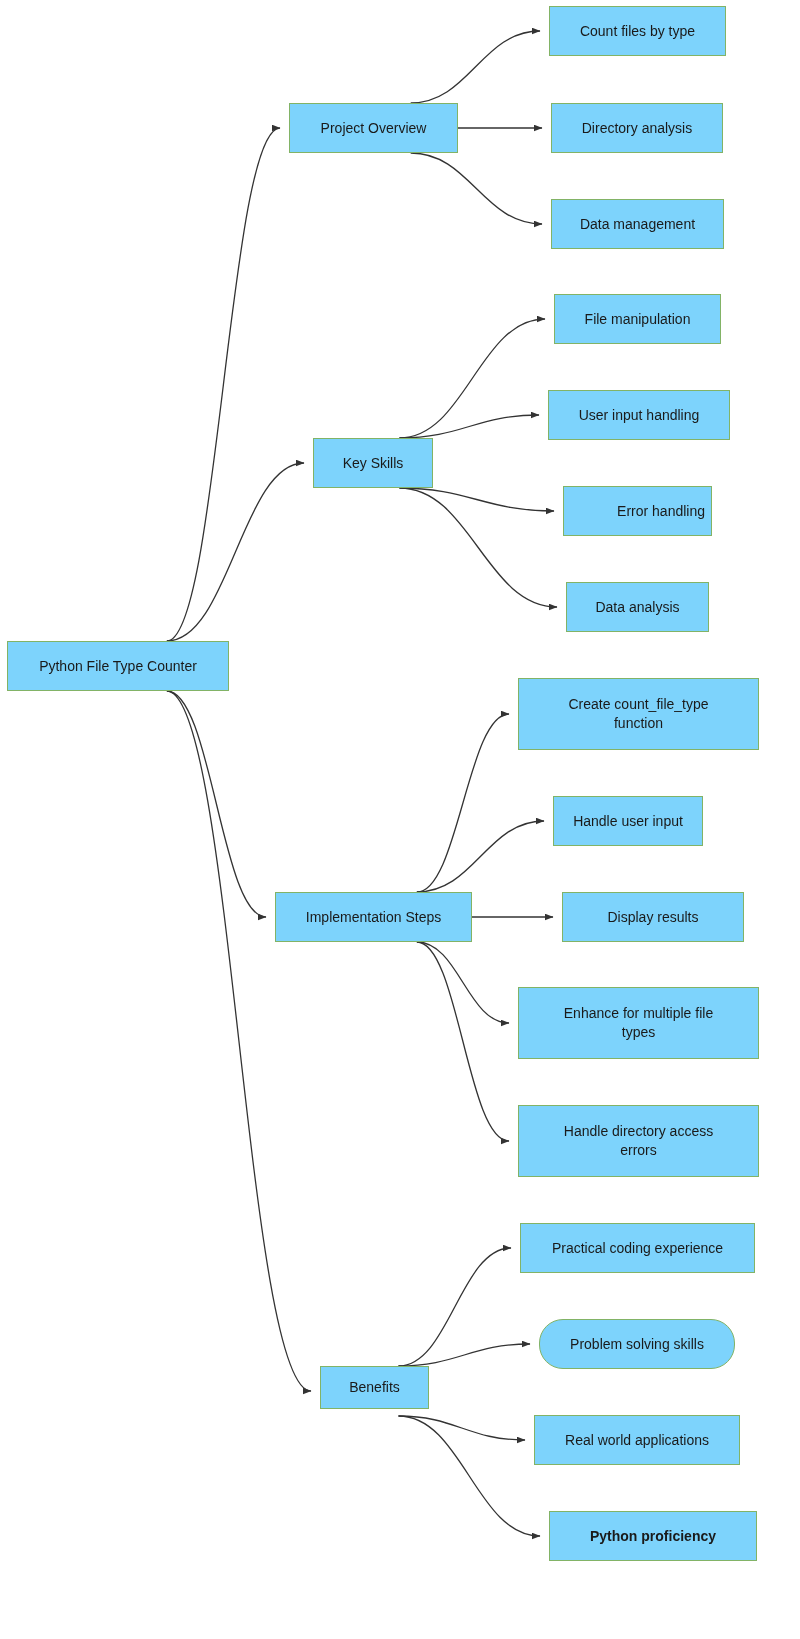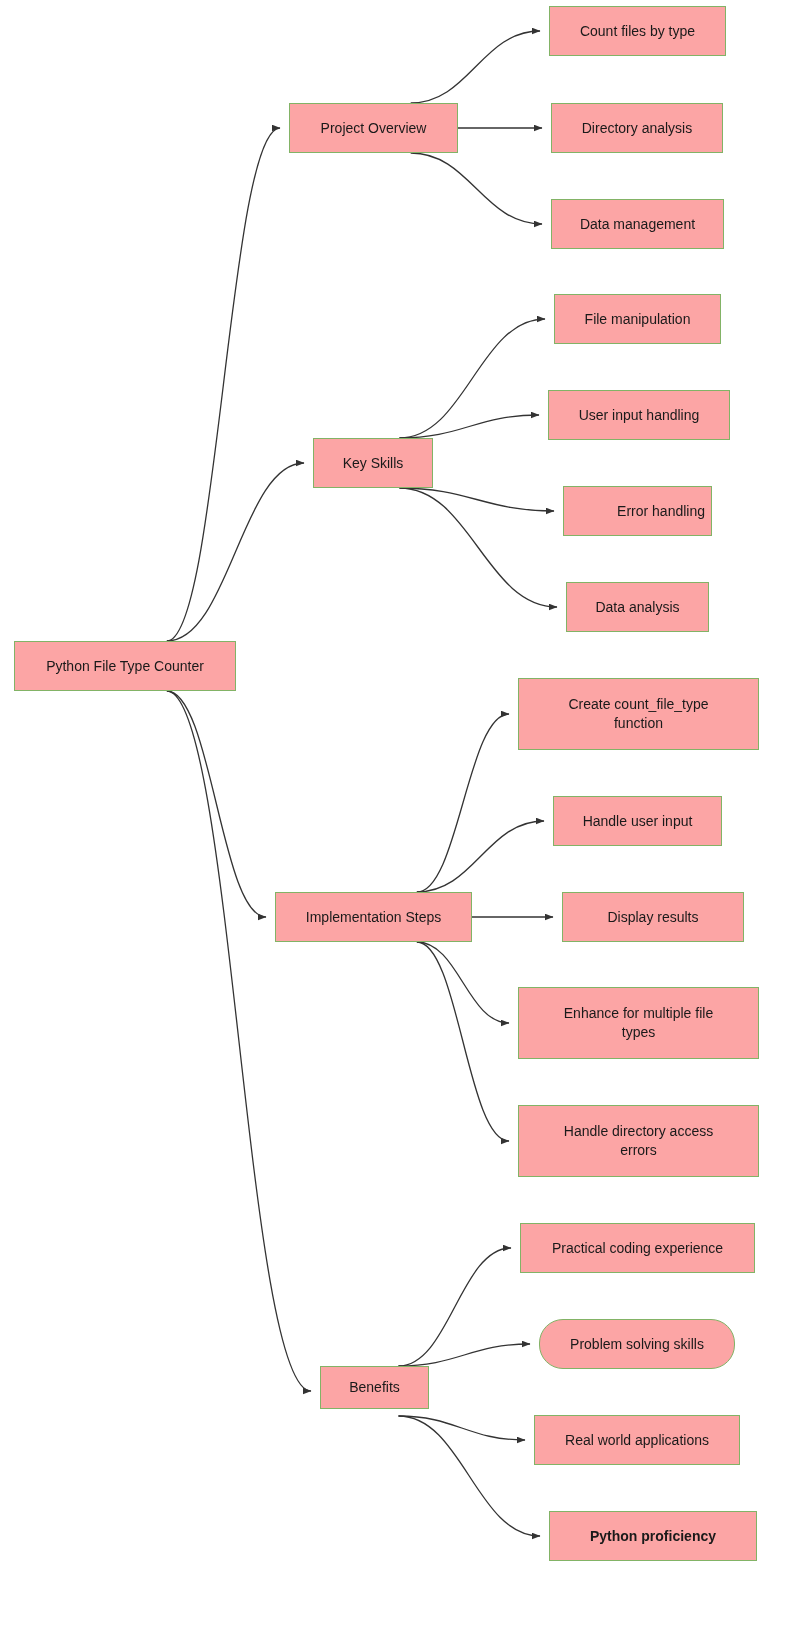--- a/index.html
+++ b/index.html
@@ -19,21 +19,21 @@
     position: absolute;
     left: 0;
     top: 0;
     width: 800px;
     height: 1639px;
     pointer-events: none;
   }
   .node {
     position: absolute;
     box-sizing: border-box;
-    background: #fca5a5;
+    background: #7dd3fc;
     border: 1px solid #82b366;
     display: flex;
     align-items: center;
     justify-content: center;
     text-align: center;
     color: #1a1a1a;
     font-size: 14px;
     line-height: 19px;
     padding: 2px 6px;
     white-space: pre-line;
@@ -70,35 +70,35 @@
         <path d="M 472 917 C 508.45 917, 516.55 917, 553 917" fill="none" stroke="#333333" stroke-width="1.3" marker-end="url(#arrowhead)"></path>
         <path d="M 416.84000000000003 942 C 458.312 942, 467.528 1023, 509 1023" fill="none" stroke="#333333" stroke-width="1.3" marker-end="url(#arrowhead)"></path>
         <path d="M 416.84000000000003 942 C 458.312 942, 467.528 1141, 509 1141" fill="none" stroke="#333333" stroke-width="1.3" marker-end="url(#arrowhead)"></path>
         <path d="M 398.48 1366 C 449.11400000000003 1366, 460.366 1248, 511 1248" fill="none" stroke="#333333" stroke-width="1.3" marker-end="url(#arrowhead)"></path>
         <path d="M 398.48 1366 C 457.664 1366, 470.81600000000003 1344, 530 1344" fill="none" stroke="#333333" stroke-width="1.3" marker-end="url(#arrowhead)"></path>
         <path d="M 398.48 1416 C 455.414 1416, 468.06600000000003 1440, 525 1440" fill="none" stroke="#333333" stroke-width="1.3" marker-end="url(#arrowhead)"></path>
         <path d="M 398.48 1416 C 462.164 1416, 476.31600000000003 1536, 540 1536" fill="none" stroke="#333333" stroke-width="1.3" marker-end="url(#arrowhead)"></path>
       </g>
   </svg>
   <div id="nodes-group">
-      <div class="node" style="left: 7px; top: 641px; width: 222px; height: 50px; margin-left: 7px;"><span class="node-label">Python File Type Counter</span></div>
+      <div class="node" style="left: 7px; top: 641px; width: 222px; height: 50px;"><span class="node-label">Python File Type Counter</span></div>
       <div class="node" style="left: 289px; top: 103px; width: 169px; height: 50px;"><span class="node-label">Project Overview</span></div>
       <div class="node" style="left: 313px; top: 438px; width: 120px; height: 50px;"><span class="node-label">Key Skills</span></div>
       <div class="node" style="left: 275px; top: 892px; width: 197px; height: 50px;"><span class="node-label">Implementation Steps</span></div>
       <div class="node" style="left: 320px; top: 1366px; width: 109px; height: 43px;"><span class="node-label">Benefits</span></div>
       <div class="node" style="left: 549px; top: 6px; width: 177px; height: 50px;"><span class="node-label">Count files by type</span></div>
       <div class="node" style="left: 551px; top: 103px; width: 172px; height: 50px;"><span class="node-label">Directory analysis</span></div>
       <div class="node" style="left: 551px; top: 199px; width: 173px; height: 50px;"><span class="node-label">Data management</span></div>
       <div class="node" style="left: 554px; top: 294px; width: 167px; height: 50px;"><span class="node-label">File manipulation</span></div>
       <div class="node" style="left: 548px; top: 390px; width: 182px; height: 50px;"><span class="node-label">User input handling</span></div>
       <div class="node" style="left: 563px; top: 486px; width: 149px; height: 50px; justify-content: flex-end;"><span class="node-label">Error handling</span></div>
       <div class="node" style="left: 566px; top: 582px; width: 143px; height: 50px;"><span class="node-label">Data analysis</span></div>
       <div class="node" style="left: 518px; top: 678px; width: 241px; height: 72px;"><span class="node-label">Create count_file_type
 function</span></div>
-      <div class="node" style="left: 553px; top: 796px; width: 169px; height: 50px;"><span class="node-label">Handle user input</span></div>
+      <div class="node" style="left: 553px; top: 796px; width: 150px; height: 50px;"><span class="node-label">Handle user input</span></div>
       <div class="node" style="left: 562px; top: 892px; width: 182px; height: 50px;"><span class="node-label">Display results</span></div>
       <div class="node" style="left: 518px; top: 987px; width: 241px; height: 72px;"><span class="node-label">Enhance for multiple file
 types</span></div>
       <div class="node" style="left: 518px; top: 1105px; width: 241px; height: 72px;"><span class="node-label">Handle directory access
 errors</span></div>
       <div class="node" style="left: 520px; top: 1223px; width: 235px; height: 50px;"><span class="node-label">Practical coding experience</span></div>
       <div class="node" style="left: 539px; top: 1319px; width: 196px; height: 50px; border-radius: 24px;"><span class="node-label">Problem solving skills</span></div>
       <div class="node" style="left: 534px; top: 1415px; width: 206px; height: 50px;"><span class="node-label">Real world applications</span></div>
       <div class="node" style="left: 549px; top: 1511px; width: 208px; height: 50px; font-weight: bold;"><span class="node-label">Python proficiency</span></div>
     </div>

